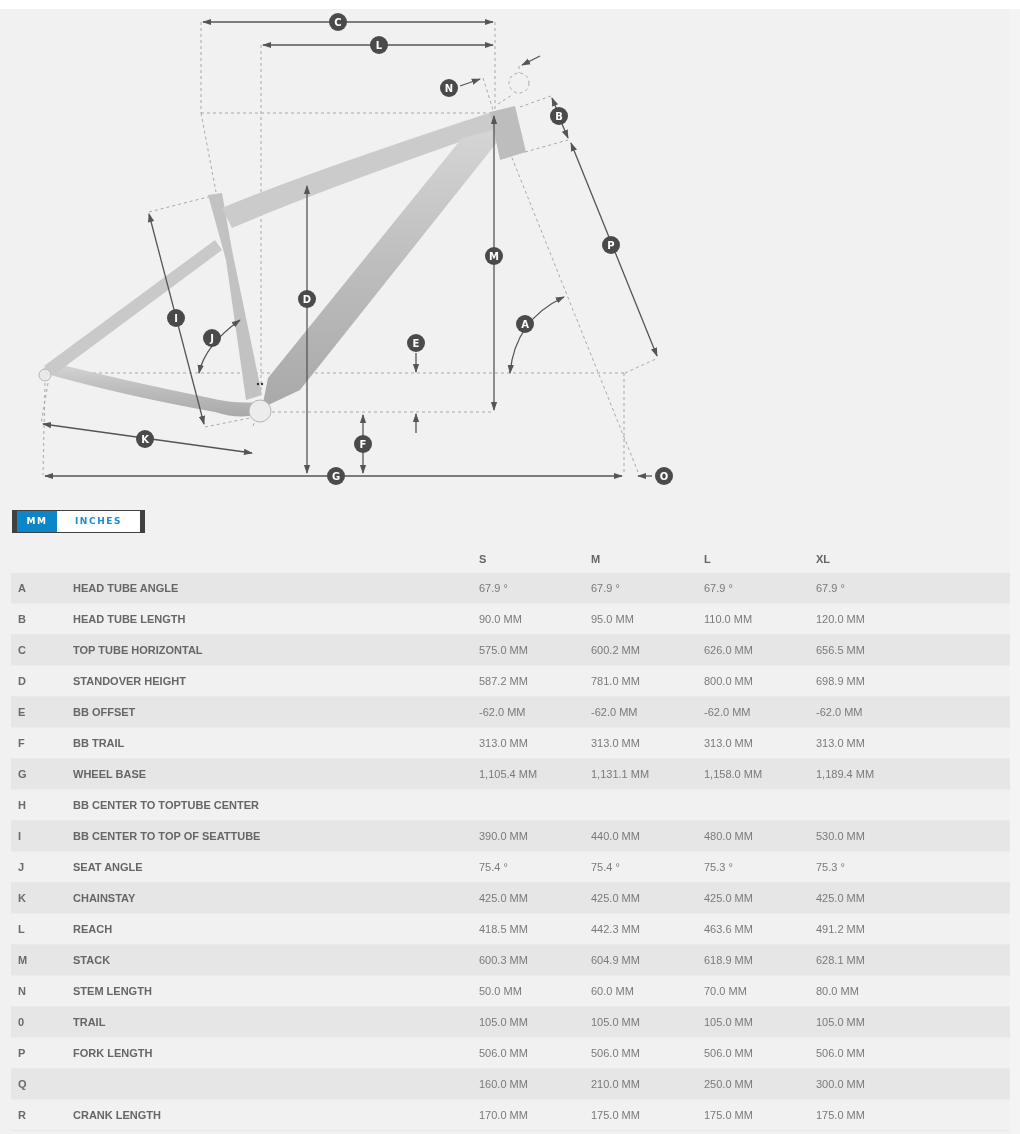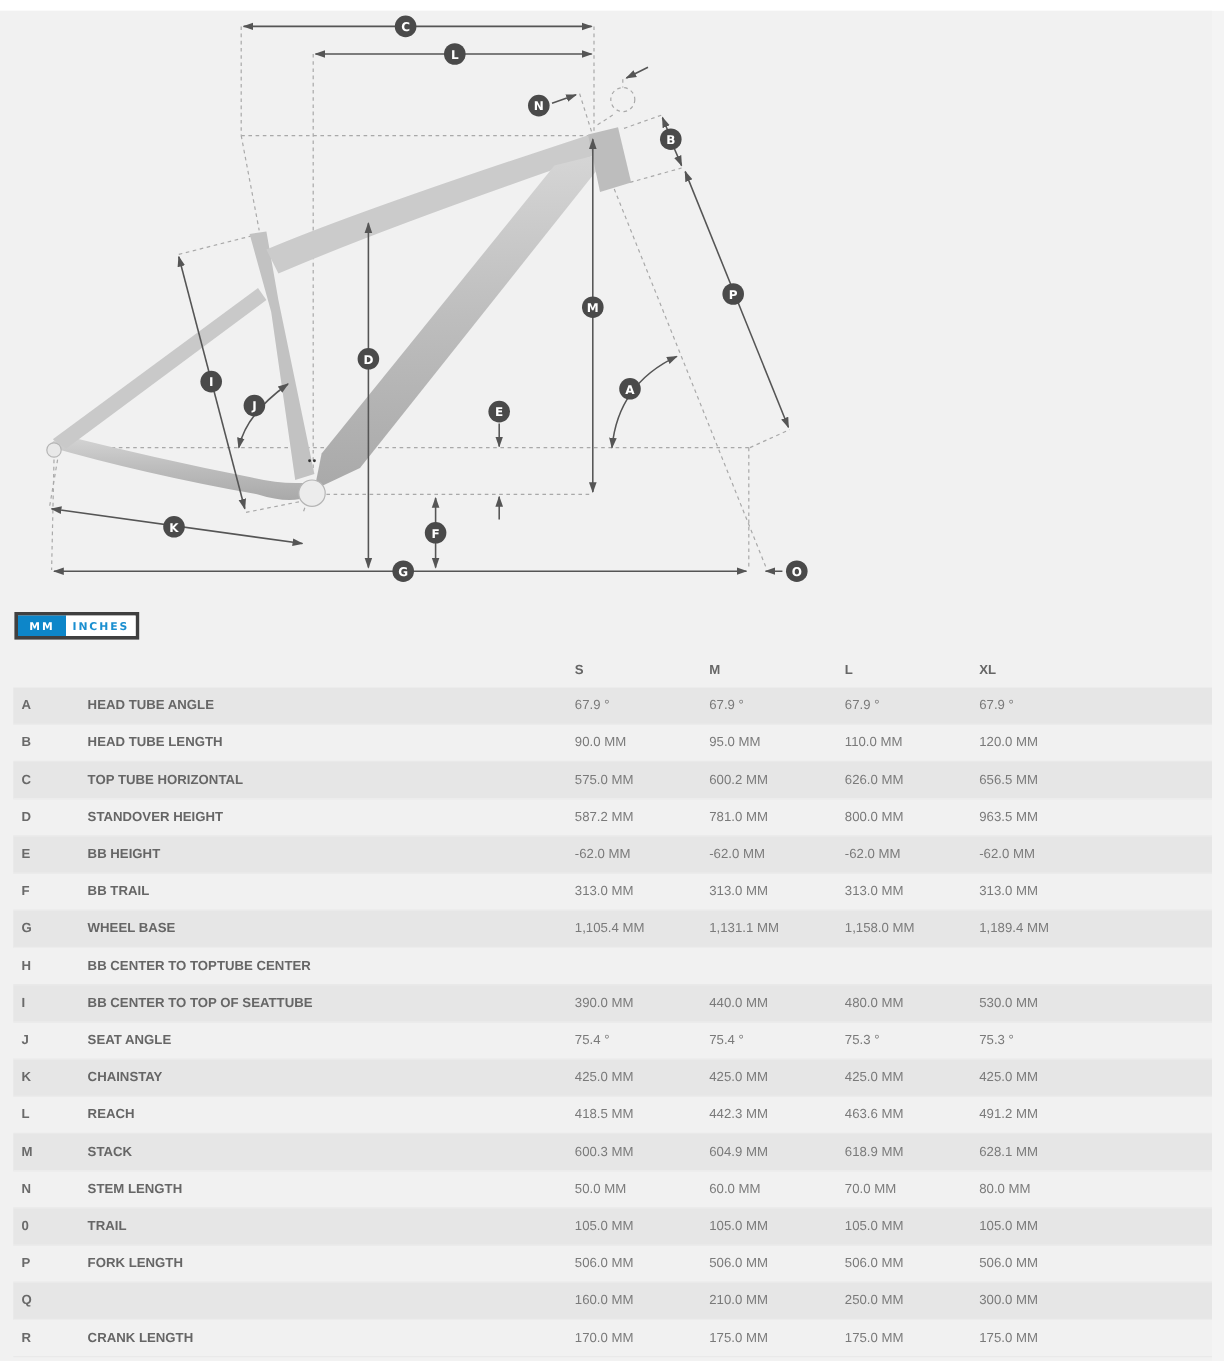--- a/index.html
+++ b/index.html
@@ -7,24 +7,24 @@
     width:1020px; height:1134px; overflow:hidden;
     background:#f4f4f4;
     font-family:"Liberation Sans", "DejaVu Sans", sans-serif;
     position:relative;
   }
   .topstrip { position:absolute; left:0; top:0; width:1020px; height:9px; background:#ffffff; }
   .page { position:absolute; left:0; top:9px; width:1010px; height:1125px; background:#f1f1f1; }
   .diagram { position:absolute; left:0; top:9px; width:1010px; height:490px; }
   .diagram svg { display:block; }
 
-  .unit-toggle { position:absolute; left:12px; top:510px; height:23px; display:flex; border:3px solid #404040; box-sizing:border-box; }
+  .unit-toggle { position:absolute; left:12px; top:510px; height:23px; display:flex; border:5px solid #404040; box-sizing:border-box;align-items:center; }
   .unit-btn { font-family:"DejaVu Sans", sans-serif; font-size:9px; font-weight:bold; letter-spacing:1.6px; line-height:21px; text-align:center; cursor:pointer; }
   .unit-btn.active { background:#0d86c9; color:#ffffff; width:40px; }
-  .unit-btn.inactive { background:#ffffff; color:#1a8fd0; width:58px; }
+  .unit-btn.inactive { background:#ffffff; color:#1a8fd0; width:83px; }
 
   .table { position:absolute; left:11px; top:545px; width:999px; }
   .thead { position:relative; height:28px; }
   .row { position:relative; height:31px; box-sizing:border-box; border-bottom:1px solid #e9e9e9; }
   .row.shaded { background:#e6e6e6; border-bottom:1px solid #ececec; }
   .cell { position:absolute; top:0; line-height:30px; font-size:11px; color:#6a6a6a; white-space:nowrap; }
   .thead .cell { line-height:28px; font-weight:bold; color:#666; font-size:11px; }
   .c-letter { left:7px; font-weight:bold; color:#6a6a6a; }
   .c-name { left:62px; font-weight:bold; color:#666; }
   .c-s { left:468px; } .c-m { left:580px; } .c-l { left:693px; } .c-xl { left:805px; }
@@ -216,25 +216,25 @@
     <span class="cell c-m val">600.2 MM</span>
     <span class="cell c-l val">626.0 MM</span>
     <span class="cell c-xl val">656.5 MM</span>
   </div>
       <div class="row">
     <span class="cell c-letter">D</span>
     <span class="cell c-name">STANDOVER HEIGHT</span>
     <span class="cell c-s val">587.2 MM</span>
     <span class="cell c-m val">781.0 MM</span>
     <span class="cell c-l val">800.0 MM</span>
-    <span class="cell c-xl val">963.5 MM</span>
+    <span class="cell c-xl val">698.9 MM</span>
   </div>
       <div class="row shaded">
     <span class="cell c-letter">E</span>
-    <span class="cell c-name">BB HEIGHT</span>
+    <span class="cell c-name">BB OFFSET</span>
     <span class="cell c-s val">-62.0 MM</span>
     <span class="cell c-m val">-62.0 MM</span>
     <span class="cell c-l val">-62.0 MM</span>
     <span class="cell c-xl val">-62.0 MM</span>
   </div>
       <div class="row">
     <span class="cell c-letter">F</span>
     <span class="cell c-name">BB TRAIL</span>
     <span class="cell c-s val">313.0 MM</span>
     <span class="cell c-m val">313.0 MM</span>

